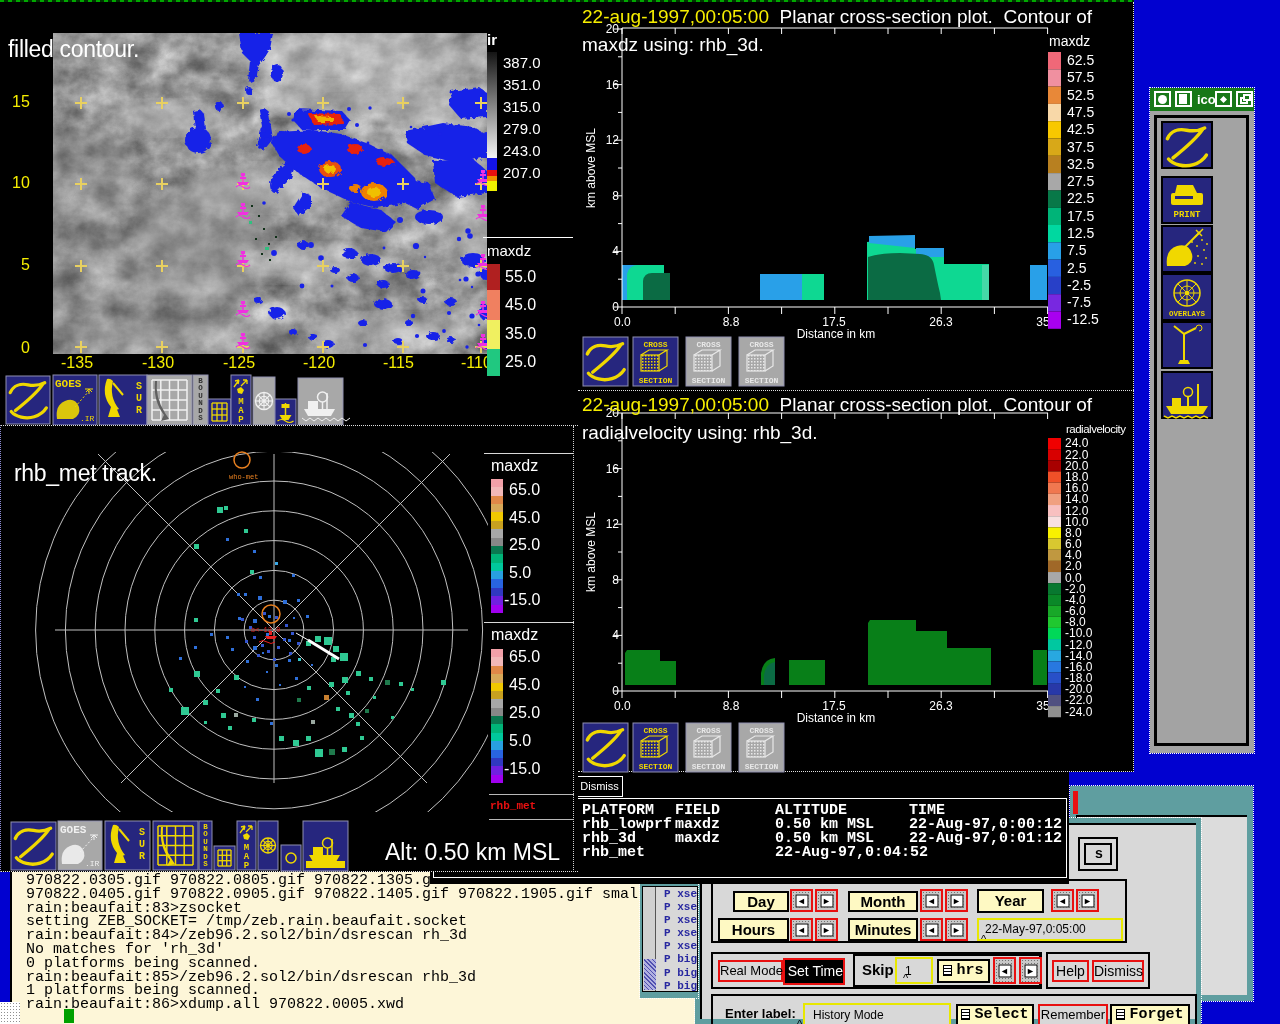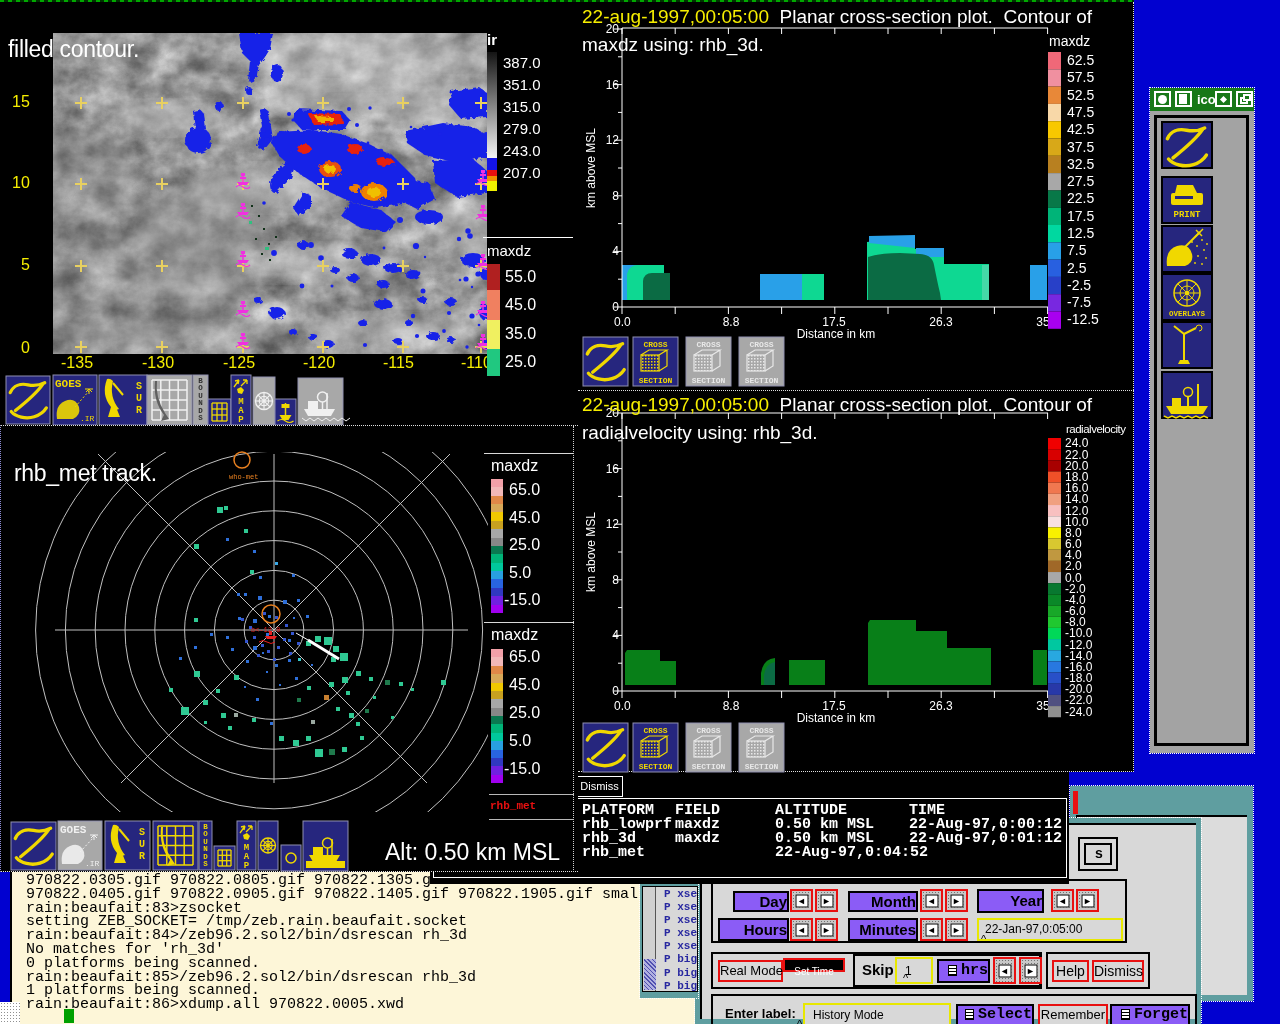--- a/index.html
+++ b/index.html
@@ -8,21 +8,21 @@
 .mono{font-family:"Liberation Mono",monospace}
 .y{color:#f6ee00}
 .w{color:#fff}
 .pan{position:absolute;background:#000;}
 .ttl{position:absolute;font-size:23px;color:#fff;white-space:pre;letter-spacing:-0.3px}
 .ttl .y{font-size:25px;letter-spacing:-0.2px}
 .ttl .w{font-size:23px;letter-spacing:-1.6px}
 .ttl2{position:absolute;font-size:19px;color:#fff;white-space:pre}
 .cbv{position:absolute;color:#fff;font-size:15px;white-space:pre}
 .dlg{position:absolute;background:#d8d8d8}
-.btn{position:absolute;border:2px solid #000;background:#8b5cf6;color:#000;text-align:right;font-weight:bold;white-space:nowrap}
+.btn{position:absolute;border:2px solid #000;background:#fef9c3;color:#000;text-align:center;font-weight:bold;white-space:nowrap}
 .rbtn{position:absolute;border:2px solid #e81010;background:#d8d8d8;color:#000;text-align:center;white-space:nowrap}
 .ybox{position:absolute;border:2px solid #e8e800;background:#d8d8d8;color:#000}
 .arr{position:absolute;border:2px solid #e81010;background-color:#c8c8c8;background-image:radial-gradient(#707070 34%,transparent 34%);background-size:3px 3px}
 .arr span{position:absolute;left:50%;top:50%;transform:translate(-50%,-50%);width:13px;height:13px;background:#fff;border:1px solid #000;color:#000;font-size:9px;line-height:11px;text-align:center}
 .pgi{display:inline-block;width:9px;height:11px;background:#fff;border:1px solid #000;vertical-align:-2px;margin-right:4px;background-image:linear-gradient(#000 1px,transparent 1px);background-size:100% 3px;background-position:0 2px;background-repeat:repeat-y}
 </style></head>
 <body>
 
 <div class="abs" style="left:0;top:0;width:1134px;height:2px;background:repeating-linear-gradient(90deg,#00a800 0 4px,#003000 4px 8px)"></div>
 
@@ -83,27 +83,27 @@
     <div class="arr" style="left:102px;top:37px;width:23px;height:23px">
           <span>►</span>
         </div>
     <div class="btn" style="left:135px;top:37px;width:70px;height:23px;font-size:15px;line-height:19px">Minutes</div>
     <div class="arr" style="left:207px;top:37px;width:23px;height:23px">
           <span>◄</span>
         </div>
     <div class="arr" style="left:232px;top:37px;width:23px;height:23px">
           <span>►</span>
         </div>
-    <div class="ybox" style="left:264px;top:37px;width:146px;height:23px;font-size:12px;line-height:19px;padding-left:6px">22-Jan-97,0:05:00</div>
+    <div class="ybox" style="left:264px;top:37px;width:146px;height:23px;font-size:12px;line-height:19px;padding-left:6px">22-May-97,0:05:00</div>
     <div class="abs" style="left:268px;top:52px;font-size:11px">^</div>
   </div>
 
   <div class="abs" style="left:9px;top:127px;width:331px;height:37px;border:2px solid #000">
     <div class="rbtn" style="left:5px;top:6px;width:65px;height:22px;font-size:13px;line-height:18px">Real Mode</div>
-    <div class="abs" style="left:70px;top:4px;width:62px;height:14px;border:2px solid #e81010;background:#000;color:#fff;font-size:10px;line-height:23px;text-align:center">Set Time</div>
+    <div class="abs" style="left:70px;top:4px;width:62px;height:27px;border:2px solid #e81010;background:#000;color:#fff;font-size:14px;line-height:23px;text-align:right">Set Time</div>
     <div class="abs" style="left:140px;top:0px;width:188px;height:33px;border:2px solid #000">
       <div class="abs" style="left:7px;top:5px;font-weight:bold;font-size:15px">Skip</div>
       <div class="ybox" style="left:40px;top:1px;width:38px;height:27px;font-size:12px;line-height:24px;padding-left:8px">1</div>
       <div class="abs" style="left:48px;top:16px;font-size:11px">^</div>
       <div class="btn" style="left:82px;top:3px;width:53px;height:24px;font-size:15px;line-height:19px;font-family:'Liberation Mono',monospace"><span class="pgi"></span>hrs</div>
       <div class="arr" style="left:138px;top:1px;width:23px;height:27px">
             <span>◄</span>
           </div>
       <div class="arr" style="left:164px;top:1px;width:23px;height:27px">
             <span>►</span>

